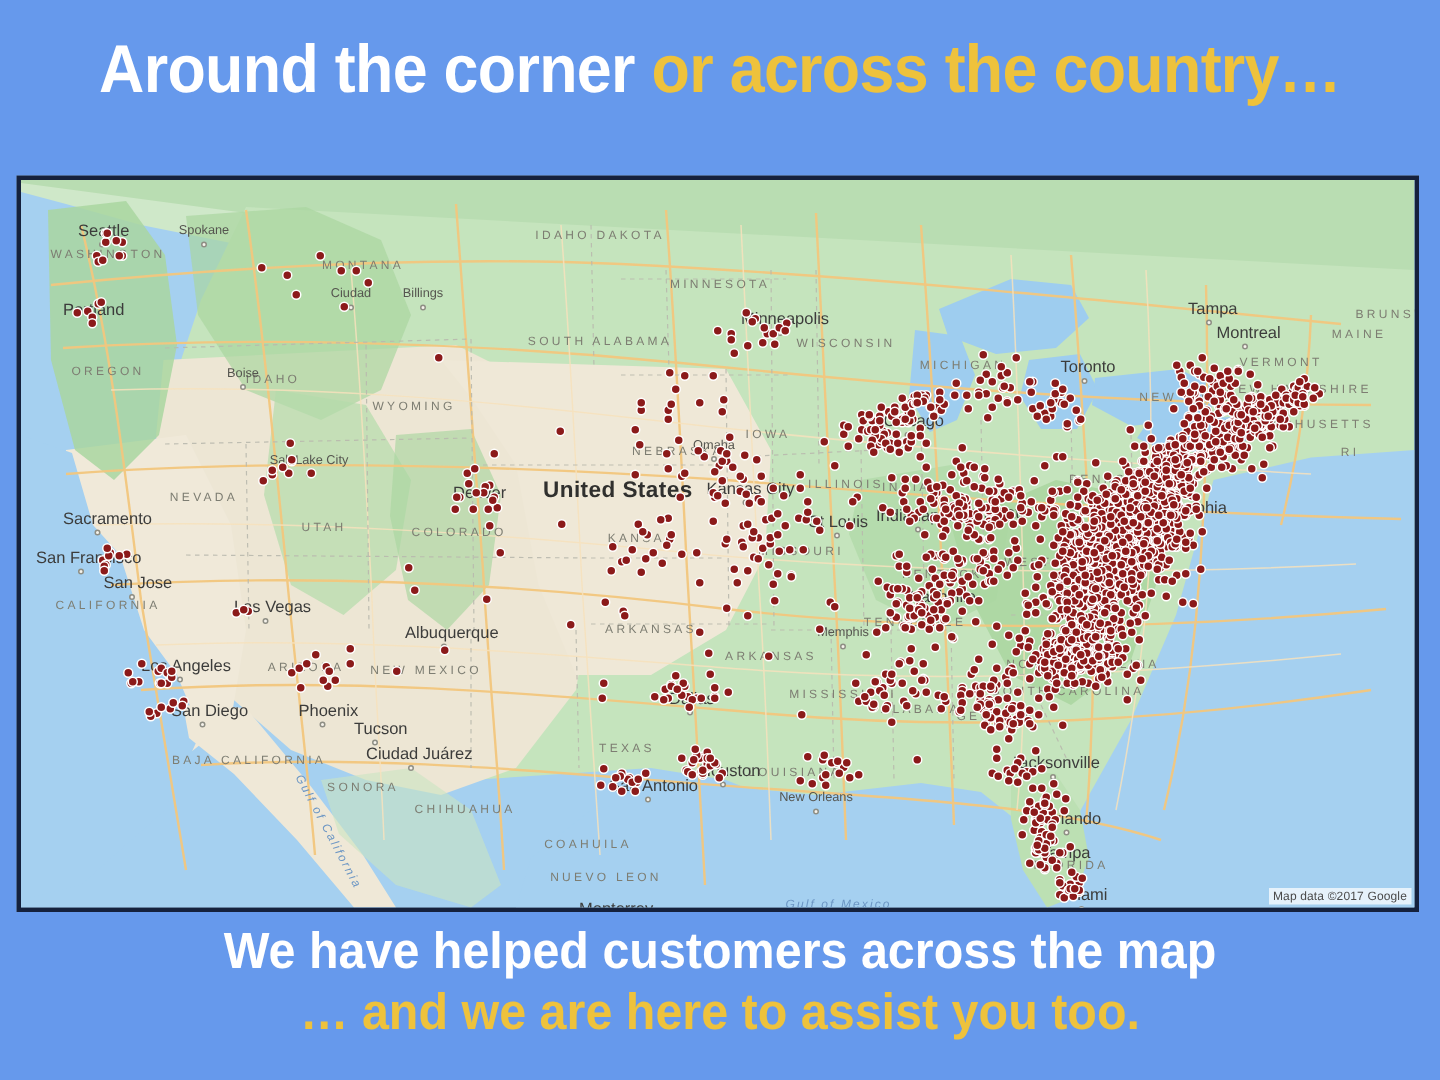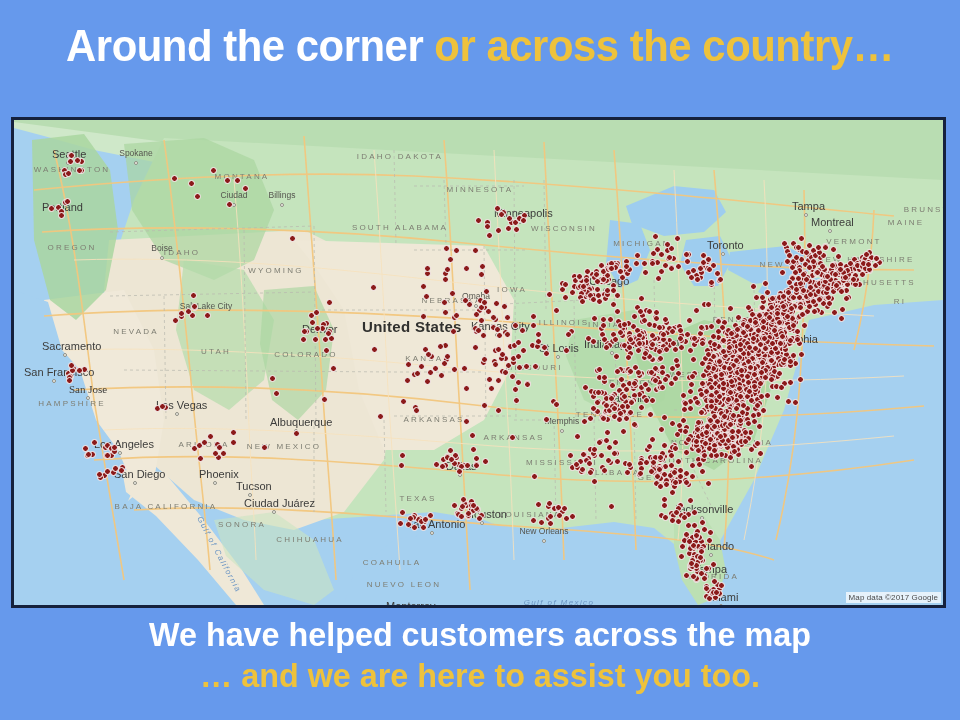--- a/index.html
+++ b/index.html
@@ -236,21 +236,21 @@
         <div class="lbl lbl-state" style="left: 262px; top: 146px; transform: translateX(-50%);">WYOMING</div>
         <div class="lbl lbl-state" style="left: 438px; top: 176px; transform: translateX(-50%);">NEBRASKA</div>
         <div class="lbl lbl-state" style="left: 498px; top: 165px; transform: translateX(-50%);">IOWA</div>
         <div class="lbl lbl-state" style="left: 122px; top: 207px; transform: translateX(-50%);">NEVADA</div>
         <div class="lbl lbl-state" style="left: 202px; top: 227px; transform: translateX(-50%);">UTAH</div>
         <div class="lbl lbl-state" style="left: 292px; top: 230px; transform: translateX(-50%);">COLORADO</div>
         <div class="lbl lbl-state" style="left: 414px; top: 234px; transform: translateX(-50%);">KANSAS</div>
         <div class="lbl lbl-state" style="left: 520px; top: 243px; transform: translateX(-50%);">MISSOURI</div>
         <div class="lbl lbl-state" style="left: 550px; top: 198px; transform: translateX(-50%);">ILLINOIS</div>
         <div class="lbl lbl-state" style="left: 598px; top: 200px; transform: translateX(-50%);">INDIANA</div>
-        <div class="lbl lbl-state" style="left: 58px; top: 279px; transform: translateX(-50%);">HAMPSHIRE</div>
+        <div class="lbl lbl-state" style="left: 58px; top: 279px; transform: translateX(-50%);">CALIFORNIA</div>
         <div class="lbl lbl-state" style="left: 190px; top: 320px; transform: translateX(-50%);">ARIZONA</div>
         <div class="lbl lbl-state" style="left: 270px; top: 322px; transform: translateX(-50%);">NEW MEXICO</div>
         <div class="lbl lbl-state" style="left: 420px; top: 295px; transform: translateX(-50%);">ARKANSAS</div>
         <div class="lbl lbl-state" style="left: 500px; top: 313px; transform: translateX(-50%);">ARKANSAS</div>
         <div class="lbl lbl-state" style="left: 618px; top: 258px; transform: translateX(-50%);">KENTUCKY</div>
         <div class="lbl lbl-state" style="left: 596px; top: 290px; transform: translateX(-50%);">TENNESSEE</div>
         <div class="lbl lbl-state" style="left: 548px; top: 338px; transform: translateX(-50%);">MISSISSIPPI</div>
         <div class="lbl lbl-state" style="left: 600px; top: 348px; transform: translateX(-50%);">ALABAMA</div>
         <div class="lbl lbl-state" style="left: 650px; top: 353px; transform: translateX(-50%);">GEORGIA</div>
         <div class="lbl lbl-state" style="left: 516px; top: 390px; transform: translateX(-50%);">LOUISIANA</div>
@@ -285,21 +285,21 @@
         <div class="lbl lbl-city-sm" style="left: 220px; top: 70px; transform: translateX(-50%);">Ciudad</div>
         <div class="citymark" style="left: 220px; top: 85px;"></div>
         <div class="lbl lbl-city-sm" style="left: 268px; top: 70px; transform: translateX(-50%);">Billings</div>
         <div class="citymark" style="left: 268px; top: 85px;"></div>
         <div class="lbl lbl-city-sm" style="left: 192px; top: 181px; transform: translateX(-50%);">Salt Lake City</div>
         <div class="citymark" style="left: 192px; top: 196px;"></div>
         <div class="lbl lbl-city" style="left: 28px; top: 220px;">Sacramento</div>
         <div class="citymark" style="left: 51.4px; top: 235px;"></div>
         <div class="lbl lbl-city" style="left: 10px; top: 246px;">San Francisco</div>
         <div class="citymark" style="left: 40.42px; top: 261px;"></div>
-        <div class="lbl lbl-city" style="left: 55px; top: 263px; font-family: Liberation Serif, serif;">San Jose</div>
+        <div class="lbl lbl-city" style="left: 55px; top: 263px;">San Jose</div>
         <div class="citymark" style="left: 73.72px; top: 278px;"></div>
         <div class="lbl lbl-city" style="left: 142px; top: 279px;">Las Vegas</div>
         <div class="citymark" style="left: 163.06px; top: 294px;"></div>
         <div class="lbl lbl-city" style="left: 80px; top: 318px;">Los Angeles</div>
         <div class="citymark" style="left: 105.74px; top: 333px;"></div>
         <div class="lbl lbl-city" style="left: 100px; top: 348px;">San Diego</div>
         <div class="citymark" style="left: 121.06px; top: 363px;"></div>
         <div class="lbl lbl-city" style="left: 185px; top: 348px;">Phoenix</div>
         <div class="citymark" style="left: 201.38px; top: 363px;"></div>
         <div class="lbl lbl-city" style="left: 222px; top: 360px;">Tucson</div>

